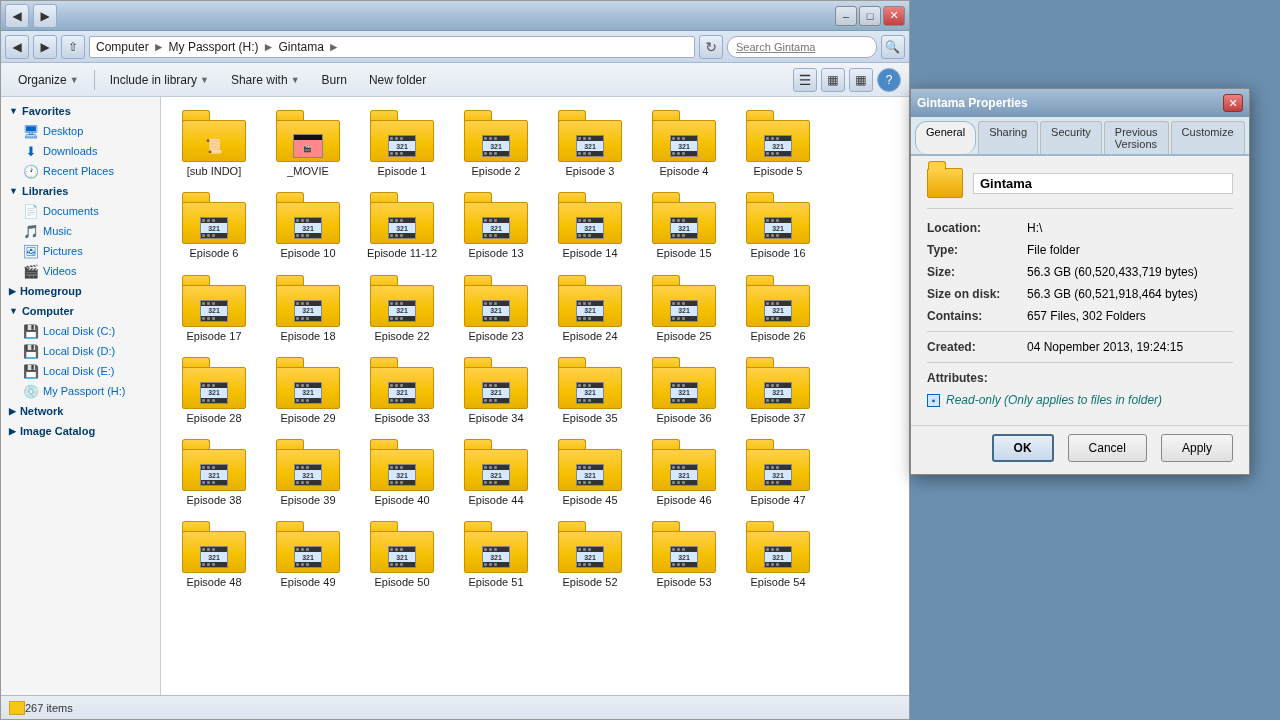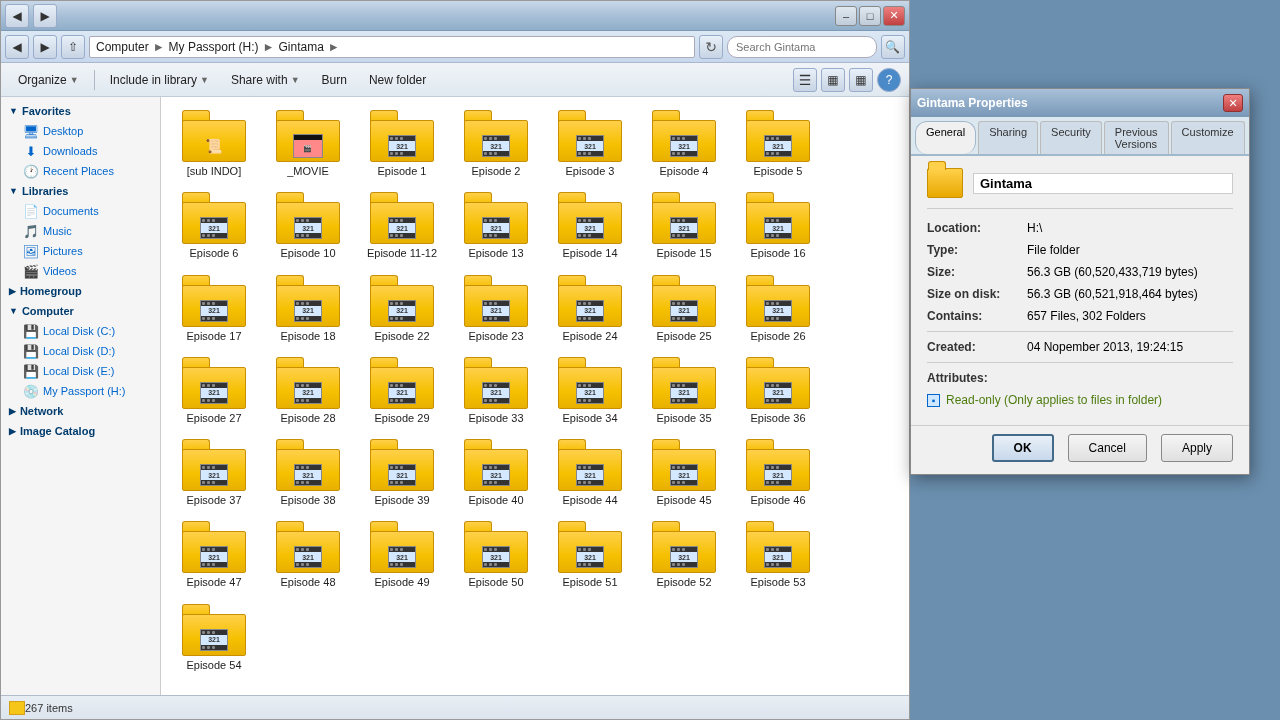--- a/index.html
+++ b/index.html
@@ -92,20 +92,21 @@
     .path-sep { color: #666; }
     .search-box {
       width: 150px;
       height: 22px;
       border: 1px solid #aab;
       border-radius: 10px;
       padding: 0 8px;
       font-size: 11px;
       color: #888;
       background: white;
+      text-decoration: underline;
     }
     .refresh-btn {
       width: 24px; height: 24px;
       background: linear-gradient(to bottom, #e8f0f8, #c8d4e4);
       border: 1px solid #9aaccb;
       border-radius: 3px;
       display: flex; align-items: center; justify-content: center;
       cursor: pointer;
       font-size: 14px;
       color: #555;
@@ -421,21 +422,22 @@
       display: flex; align-items: center; justify-content: center;
       margin-right: 6px;
     }
     .checkbox-blue::after {
       content: '▪';
       font-size: 10px;
       color: #0066cc;
     }
     .attr-label {
       font-size: 12px;
-      color: #4d7c0f;
+      color: #0f766e;
+      font-style: italic;
     }
     .advanced-btn {
       margin-left: auto;
       padding: 3px 12px;
       background: linear-gradient(to bottom, #f5f5f5, #ddd);
       border: 1px solid #aaa;
       border-radius: 3px;
       font-size: 11px;
       cursor: pointer;
     }
@@ -1128,45 +1130,20 @@
                 <div class="film-strip">
                   <div class="film-hole"></div>
                   <div class="film-hole"></div>
                   <div class="film-hole"></div>
                 </div>
               </div>
 
           </div>
         </div>
       </div>
-      <div class="file-label">Episode 27</div>
-    </div>
-        <div class="file-item">
-      <div class="folder-img">
-        <div class="folder-tab"></div>
-        <div class="folder-body">
-          <div class="folder-content">
-
-              <div class="folder-film">
-                <div class="film-strip">
-                  <div class="film-hole"></div>
-                  <div class="film-hole"></div>
-                  <div class="film-hole"></div>
-                </div>
-                <div class="film-body">321</div>
-                <div class="film-strip">
-                  <div class="film-hole"></div>
-                  <div class="film-hole"></div>
-                  <div class="film-hole"></div>
-                </div>
-              </div>
-
-          </div>
-        </div>
-      </div>
       <div class="file-label">Episode 28</div>
     </div>
         <div class="file-item">
       <div class="folder-img">
         <div class="folder-tab"></div>
         <div class="folder-body">
           <div class="folder-content">
 
               <div class="folder-film">
                 <div class="film-strip">

